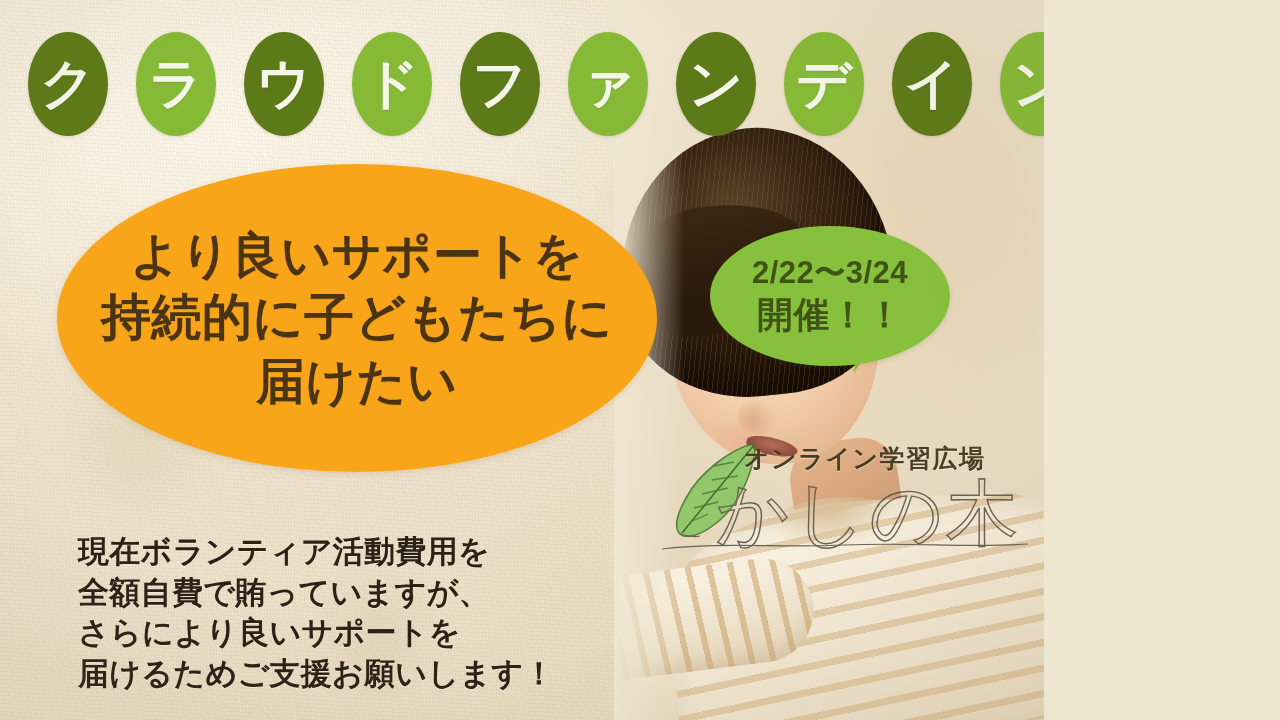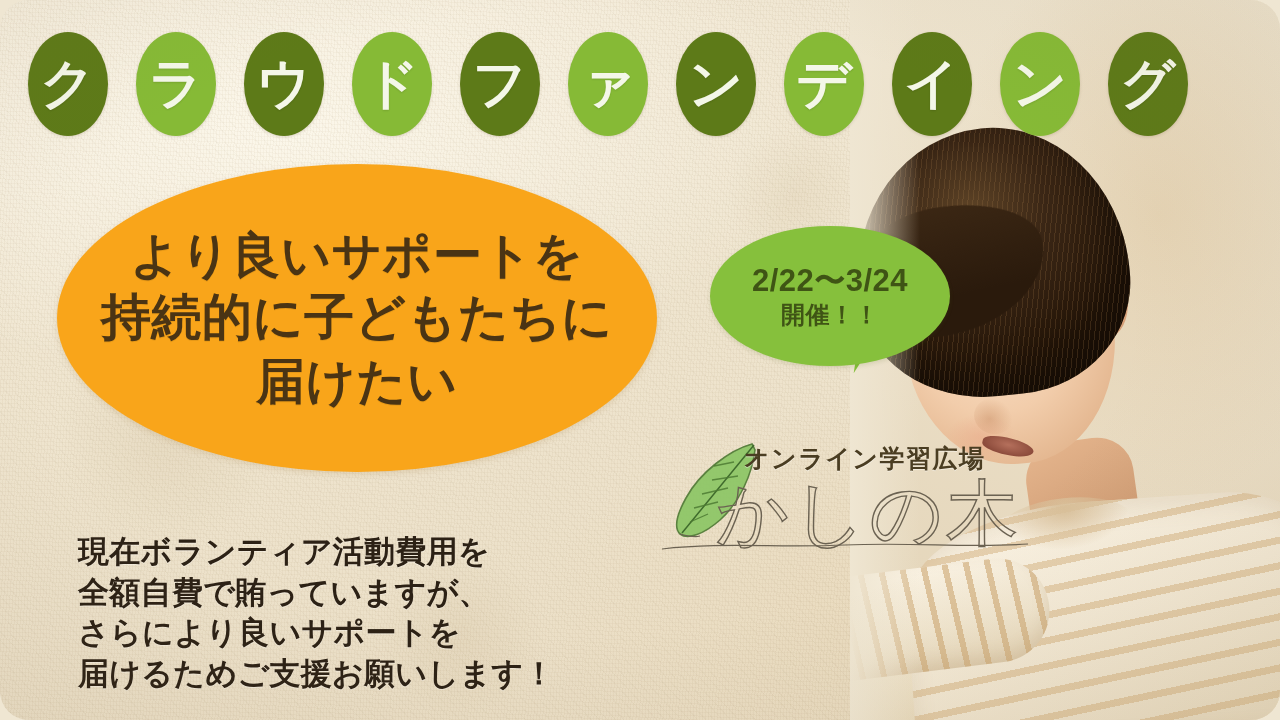--- a/index.html
+++ b/index.html
@@ -2,26 +2,25 @@
 <html><head>
 <meta charset="utf-8">
 <style>
   html,body{margin:0;padding:0;}
   body{
     width:1280px;height:720px;overflow:hidden;
     font-family:"Liberation Sans","DejaVu Sans",sans-serif;
     background:#efe6d2;
   }
   #poster{
-    position:relative;width:1280px;height:720px;overflow:hidden;
+    position:relative;width:1044px;height:720px;overflow:hidden;
     background:
       radial-gradient(ellipse 60% 50% at 22% 18%, rgba(255,252,242,.75), rgba(255,252,242,0) 70%),
       radial-gradient(ellipse 55% 45% at 80% 85%, rgba(232,214,180,.55), rgba(232,214,180,0) 70%),
       linear-gradient(168deg,#f4ecda 0%,#efe5cf 45%,#e9dcc2 100%);
-    border-radius: 29px;
   }
   
   #paper-texture{
     position:absolute;inset:0;pointer-events:none;
     background-image:
       repeating-linear-gradient(94deg, rgba(166,141,96,.055) 0 1px, rgba(255,255,255,0) 1px 3px),
       repeating-linear-gradient(3deg, rgba(150,124,82,.045) 0 1px, rgba(255,255,255,0) 1px 4px),
       repeating-linear-gradient(47deg, rgba(120,96,60,.03) 0 1px, rgba(255,255,255,0) 1px 6px),
       radial-gradient(circle at 13% 61%, rgba(180,156,110,.10), rgba(0,0,0,0) 9%),
       radial-gradient(circle at 62% 27%, rgba(186,162,116,.09), rgba(0,0,0,0) 7%),
@@ -82,21 +81,21 @@
     border-left:20px solid #86c03c;
     border-right:12px solid transparent;
     border-top:12px solid transparent;
     border-bottom:46px solid transparent;
     transform:rotate(9deg);
   }
   #speech-bubble .btext{
     position:relative;z-index:2;color:#3f5415;font-weight:700;
     font-size:31px;line-height:1.24;white-space:nowrap;letter-spacing:.5px;
   }
-  #speech-bubble .btext.l2{font-size:24px;}
+  #speech-bubble .btext.l2{font-size:36px;}
 
   
   #logo{position:absolute;left:660px;top:434px;width:370px;height:125px;}
   #logo-leaf{position:absolute;left:0px;top:2px;width:108px;height:110px;}
   #logo-sub{
     position:absolute;left:84px;top:8px;
     font-size:25px;font-weight:700;color:#4a3d22;letter-spacing:1.5px;
     white-space:nowrap;
     text-shadow:0 1px 0 rgba(255,255,255,.45);
   }

